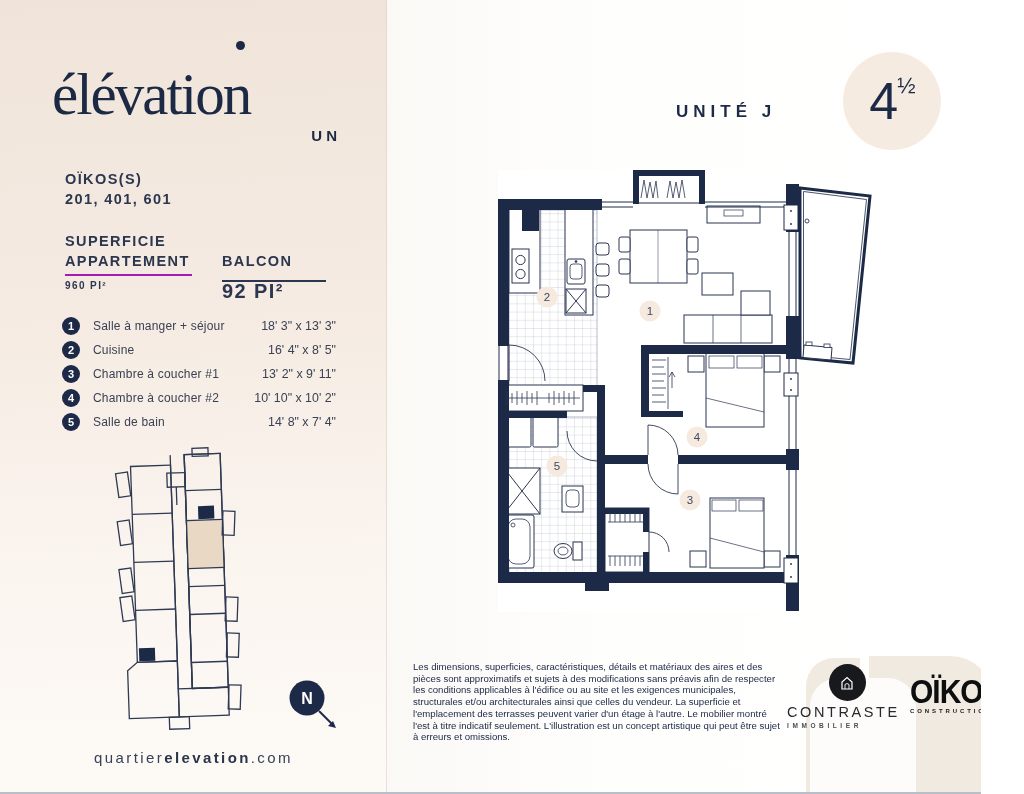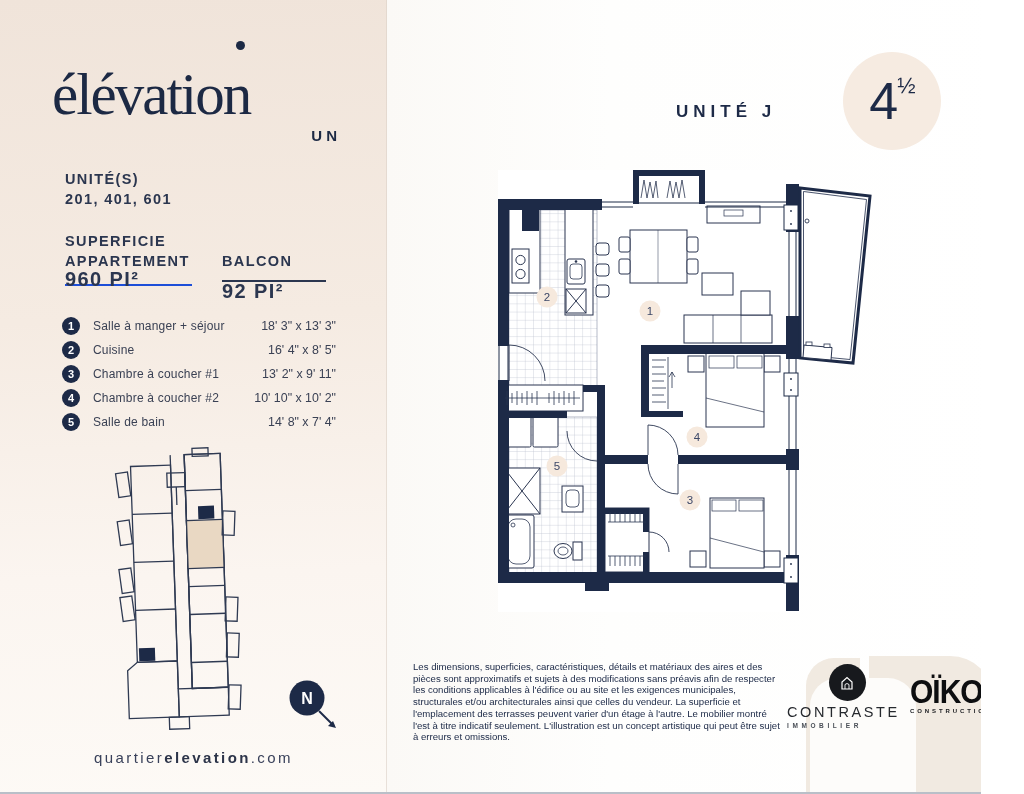--- a/index.html
+++ b/index.html
@@ -20,23 +20,23 @@
     font-size:59px;line-height:60px;color:#1c2944;letter-spacing:-2px;font-weight:500}
   .logo-dot{position:absolute;left:236px;top:41px;width:9px;height:9px;border-radius:50%;background:#1c2944}
   .logo-sub{position:absolute;left:0;top:127px;width:341px;text-align:right;font-size:15px;
     letter-spacing:4px;color:#1c2944;font-weight:600}
 
   
   .hding{color:#2b364f;font-weight:700;letter-spacing:1.4px;font-size:14.5px}
   .units-label{position:absolute;left:65px;top:171px}
   .units-value{position:absolute;left:65px;top:191px}
   .superficie{position:absolute;left:65px;top:233px}
-  .col-apart{position:absolute;left:65px;top:253px;width:127px;padding-bottom:15px;border-bottom:2px solid #1d4ed8}
+  .col-apart{position:absolute;left:65px;top:253px;width:127px;padding-bottom:5px;border-bottom:2px solid #a21caf}
   .col-balcon{position:absolute;left:222px;top:253px;width:104px;padding-bottom:11px;border-bottom:2px solid #2b364f}
-  .area-apart{position:absolute;left:65px;top:268px;font-size:20px}
+  .area-apart{position:absolute;left:65px;top:280px;font-size:10px}
   .area-balcon{position:absolute;left:222px;top:280px;font-size:20px}
 
   
   .rooms{position:absolute;left:62px;top:317px;width:274px}
   .room-row{display:flex;align-items:center;height:18px;margin-bottom:6px}
   .room-badge{width:18px;height:18px;border-radius:50%;background:#1d2a47;color:#fff;
     font-size:11px;line-height:18px;text-align:center;margin-right:13px;flex:0 0 18px;font-weight:600}
   .room-label{flex:1;font-size:12px;color:#3a4154;letter-spacing:.2px}
   .room-dims{font-size:12.4px;color:#3a4154;white-space:nowrap}
 
@@ -76,21 +76,21 @@
 <div id="page">
 
   <div class="left-panel"></div>
   <div class="right-bg"></div>
   <div class="page-divider"></div>
 
   <div class="logo-dot"></div>
   <div class="logo">élévation</div>
   <div class="logo-sub">UN</div>
 
-  <div class="units-label hding">UNITÉ(S)</div>
+  <div class="units-label hding">OÏKOS(S)</div>
   <div class="units-value hding">201, 401, 601</div>
   <div class="superficie hding">SUPERFICIE</div>
   <div class="col-apart hding">APPARTEMENT</div>
   <div class="col-balcon hding">BALCON</div>
   <div class="area-apart hding">960 PI²</div>
   <div class="area-balcon hding">92 PI²</div>
 
   <div class="rooms">
     <div class="room-row">
       <span class="room-badge">1</span>

